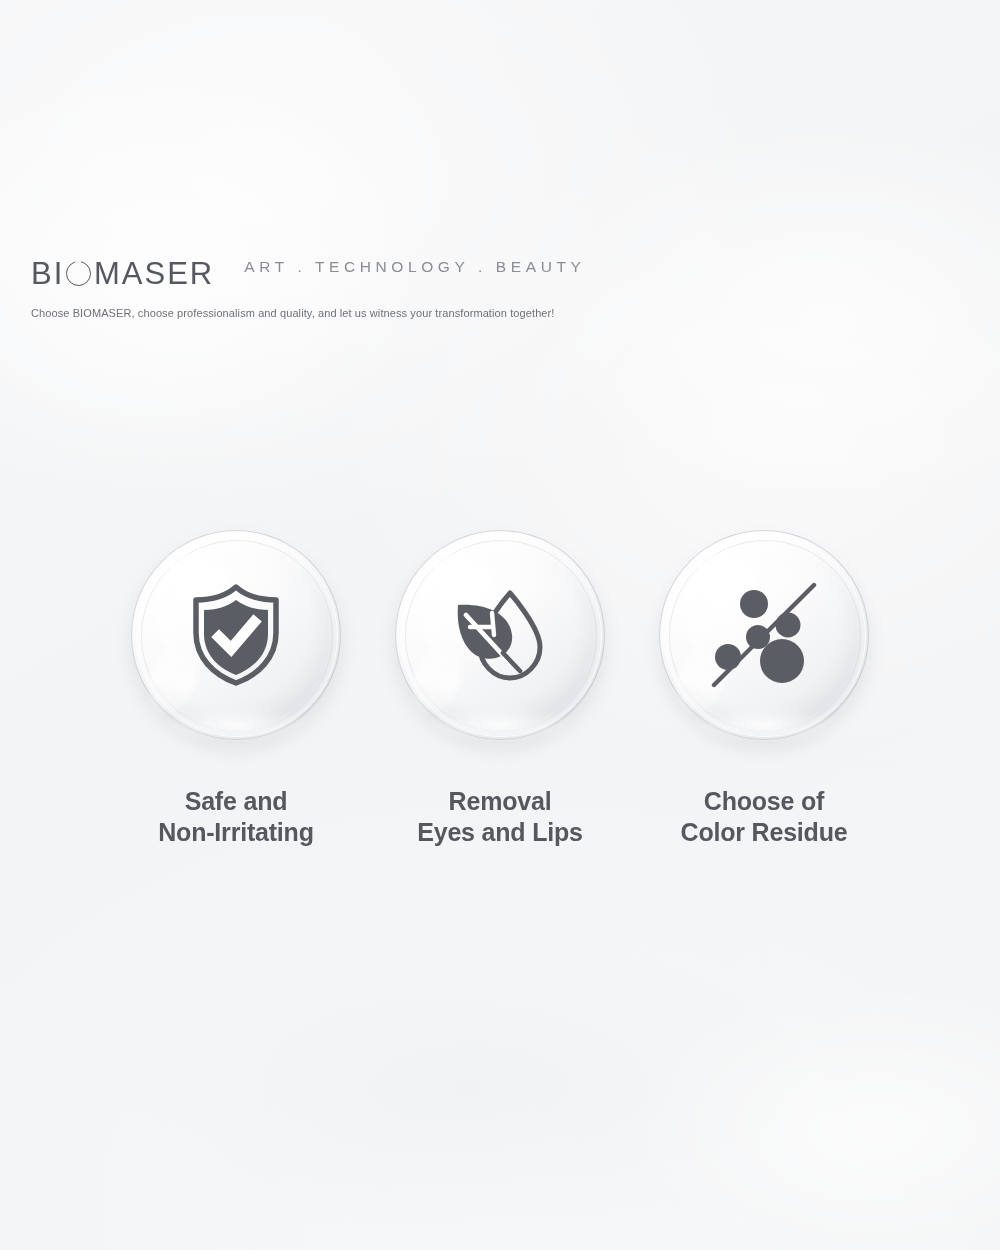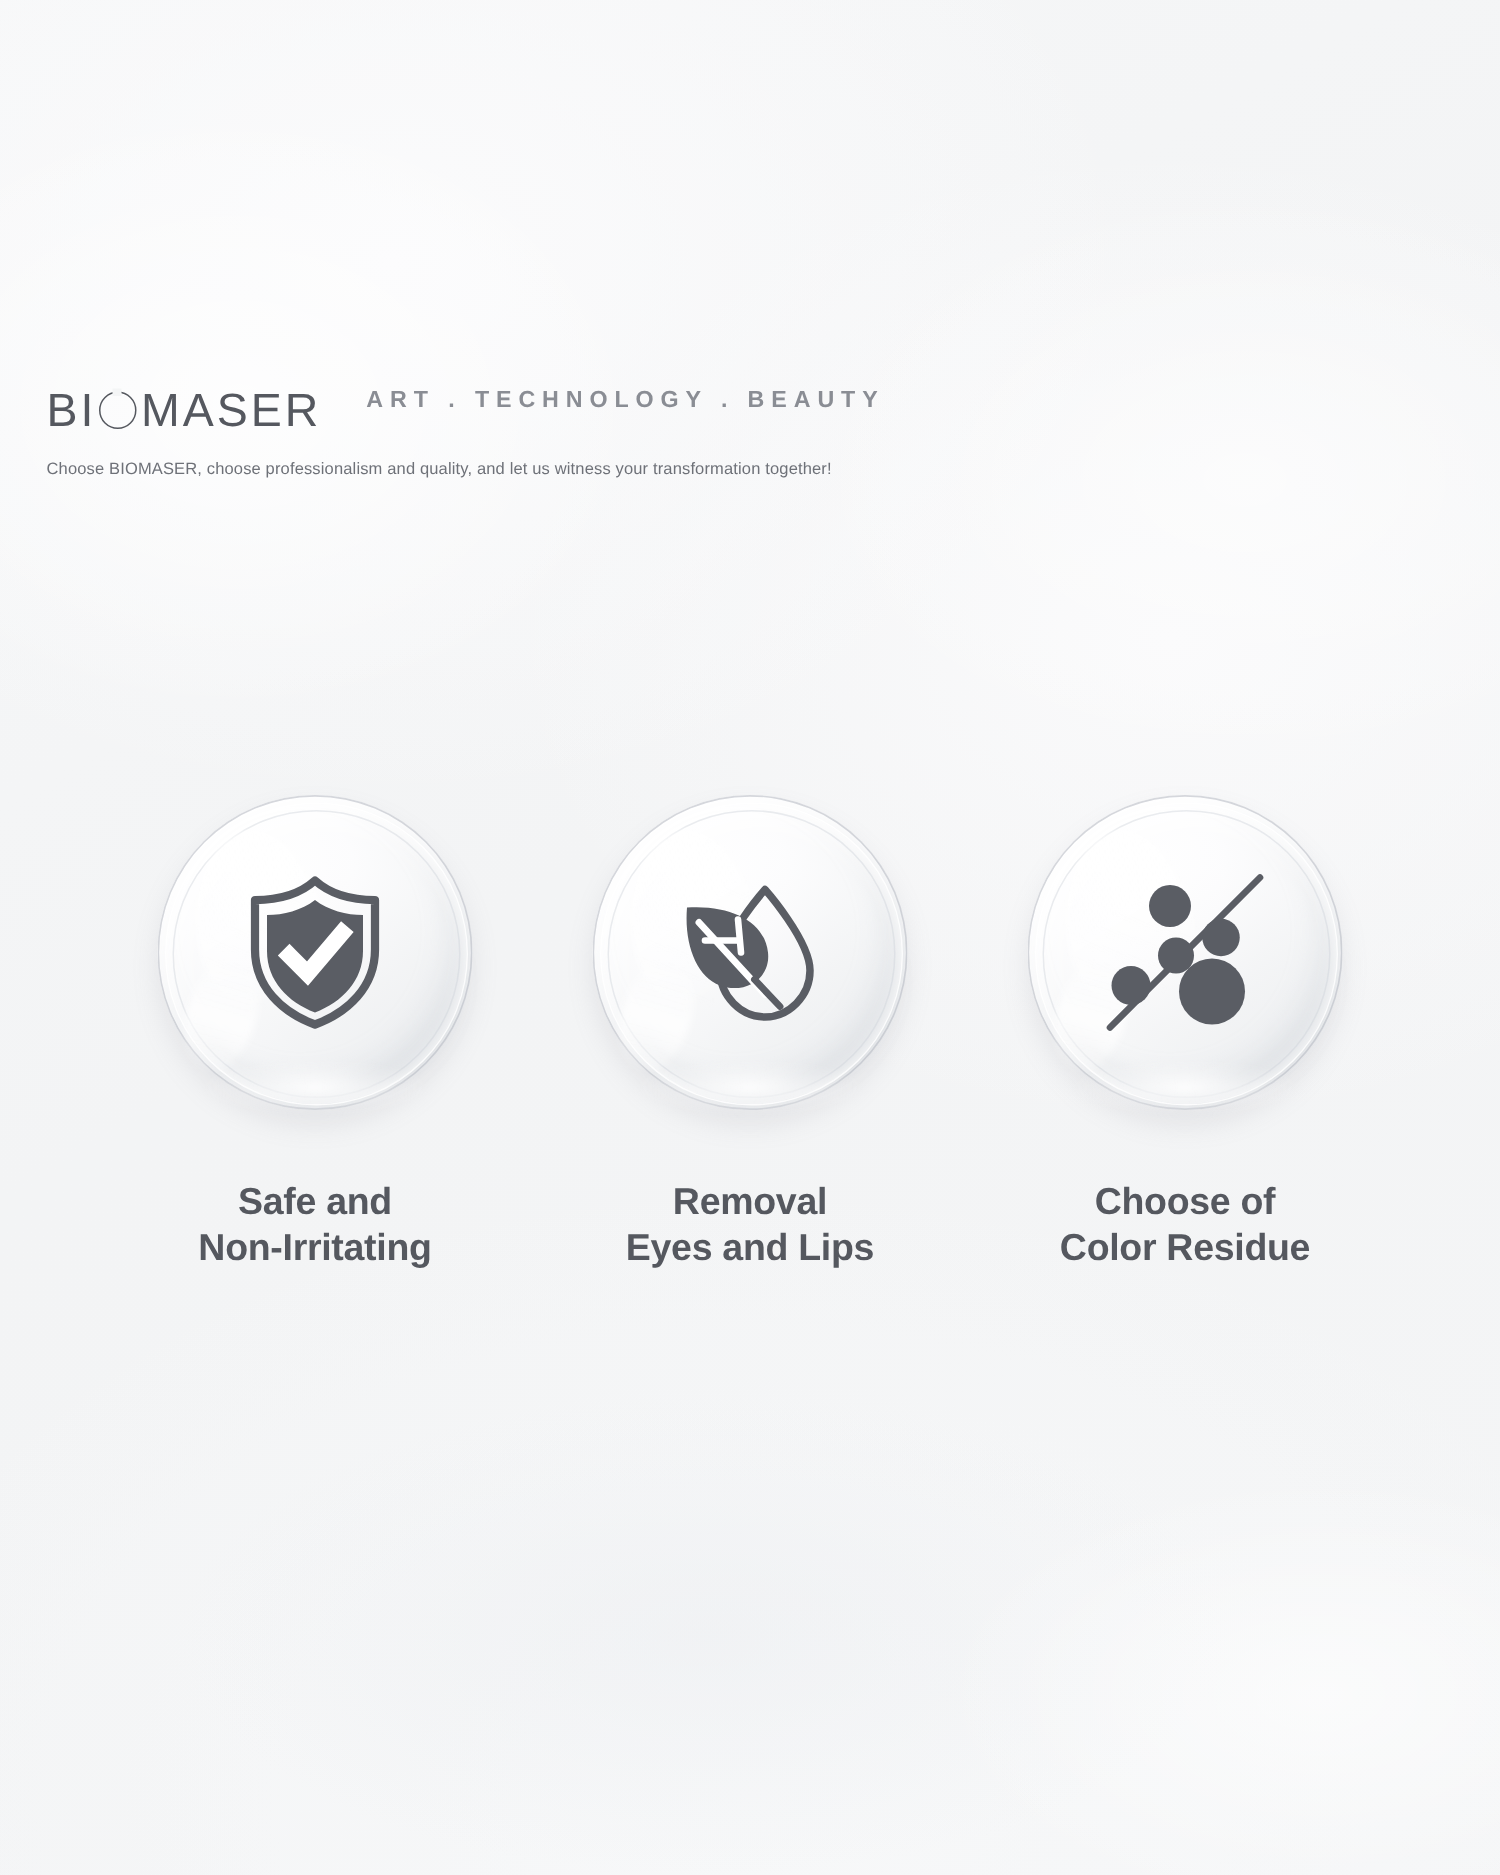--- a/index.html
+++ b/index.html
@@ -86,41 +86,41 @@
     top: -2px;
     width: 6px;
     height: 5px;
     margin-left: -3px;
     background: #f4f5f6;
   }
   .brand-tag {
     font-size: 15.5px;
     letter-spacing: 4.6px;
     color: #8a8d94;
-    font-weight: 700;
+    font-weight: 400;
     white-space: nowrap;
   }
   .lede {
     margin-top: 12px;
     font-size: 11px;
     line-height: 1.45;
     color: #6e7178;
     letter-spacing: .1px;
     max-width: 912px;
   }
 
   
   .features {
     position: absolute;
     left: 0;
     top: 520px;
     width: 1000px;
     display: flex;
     justify-content: center;
-    gap: 80px;
+    gap: 54px;
   }
   .feature {
     width: 210px;
     display: flex;
     flex-direction: column;
     align-items: center;
   }
 
   
   .orb-wrap {

